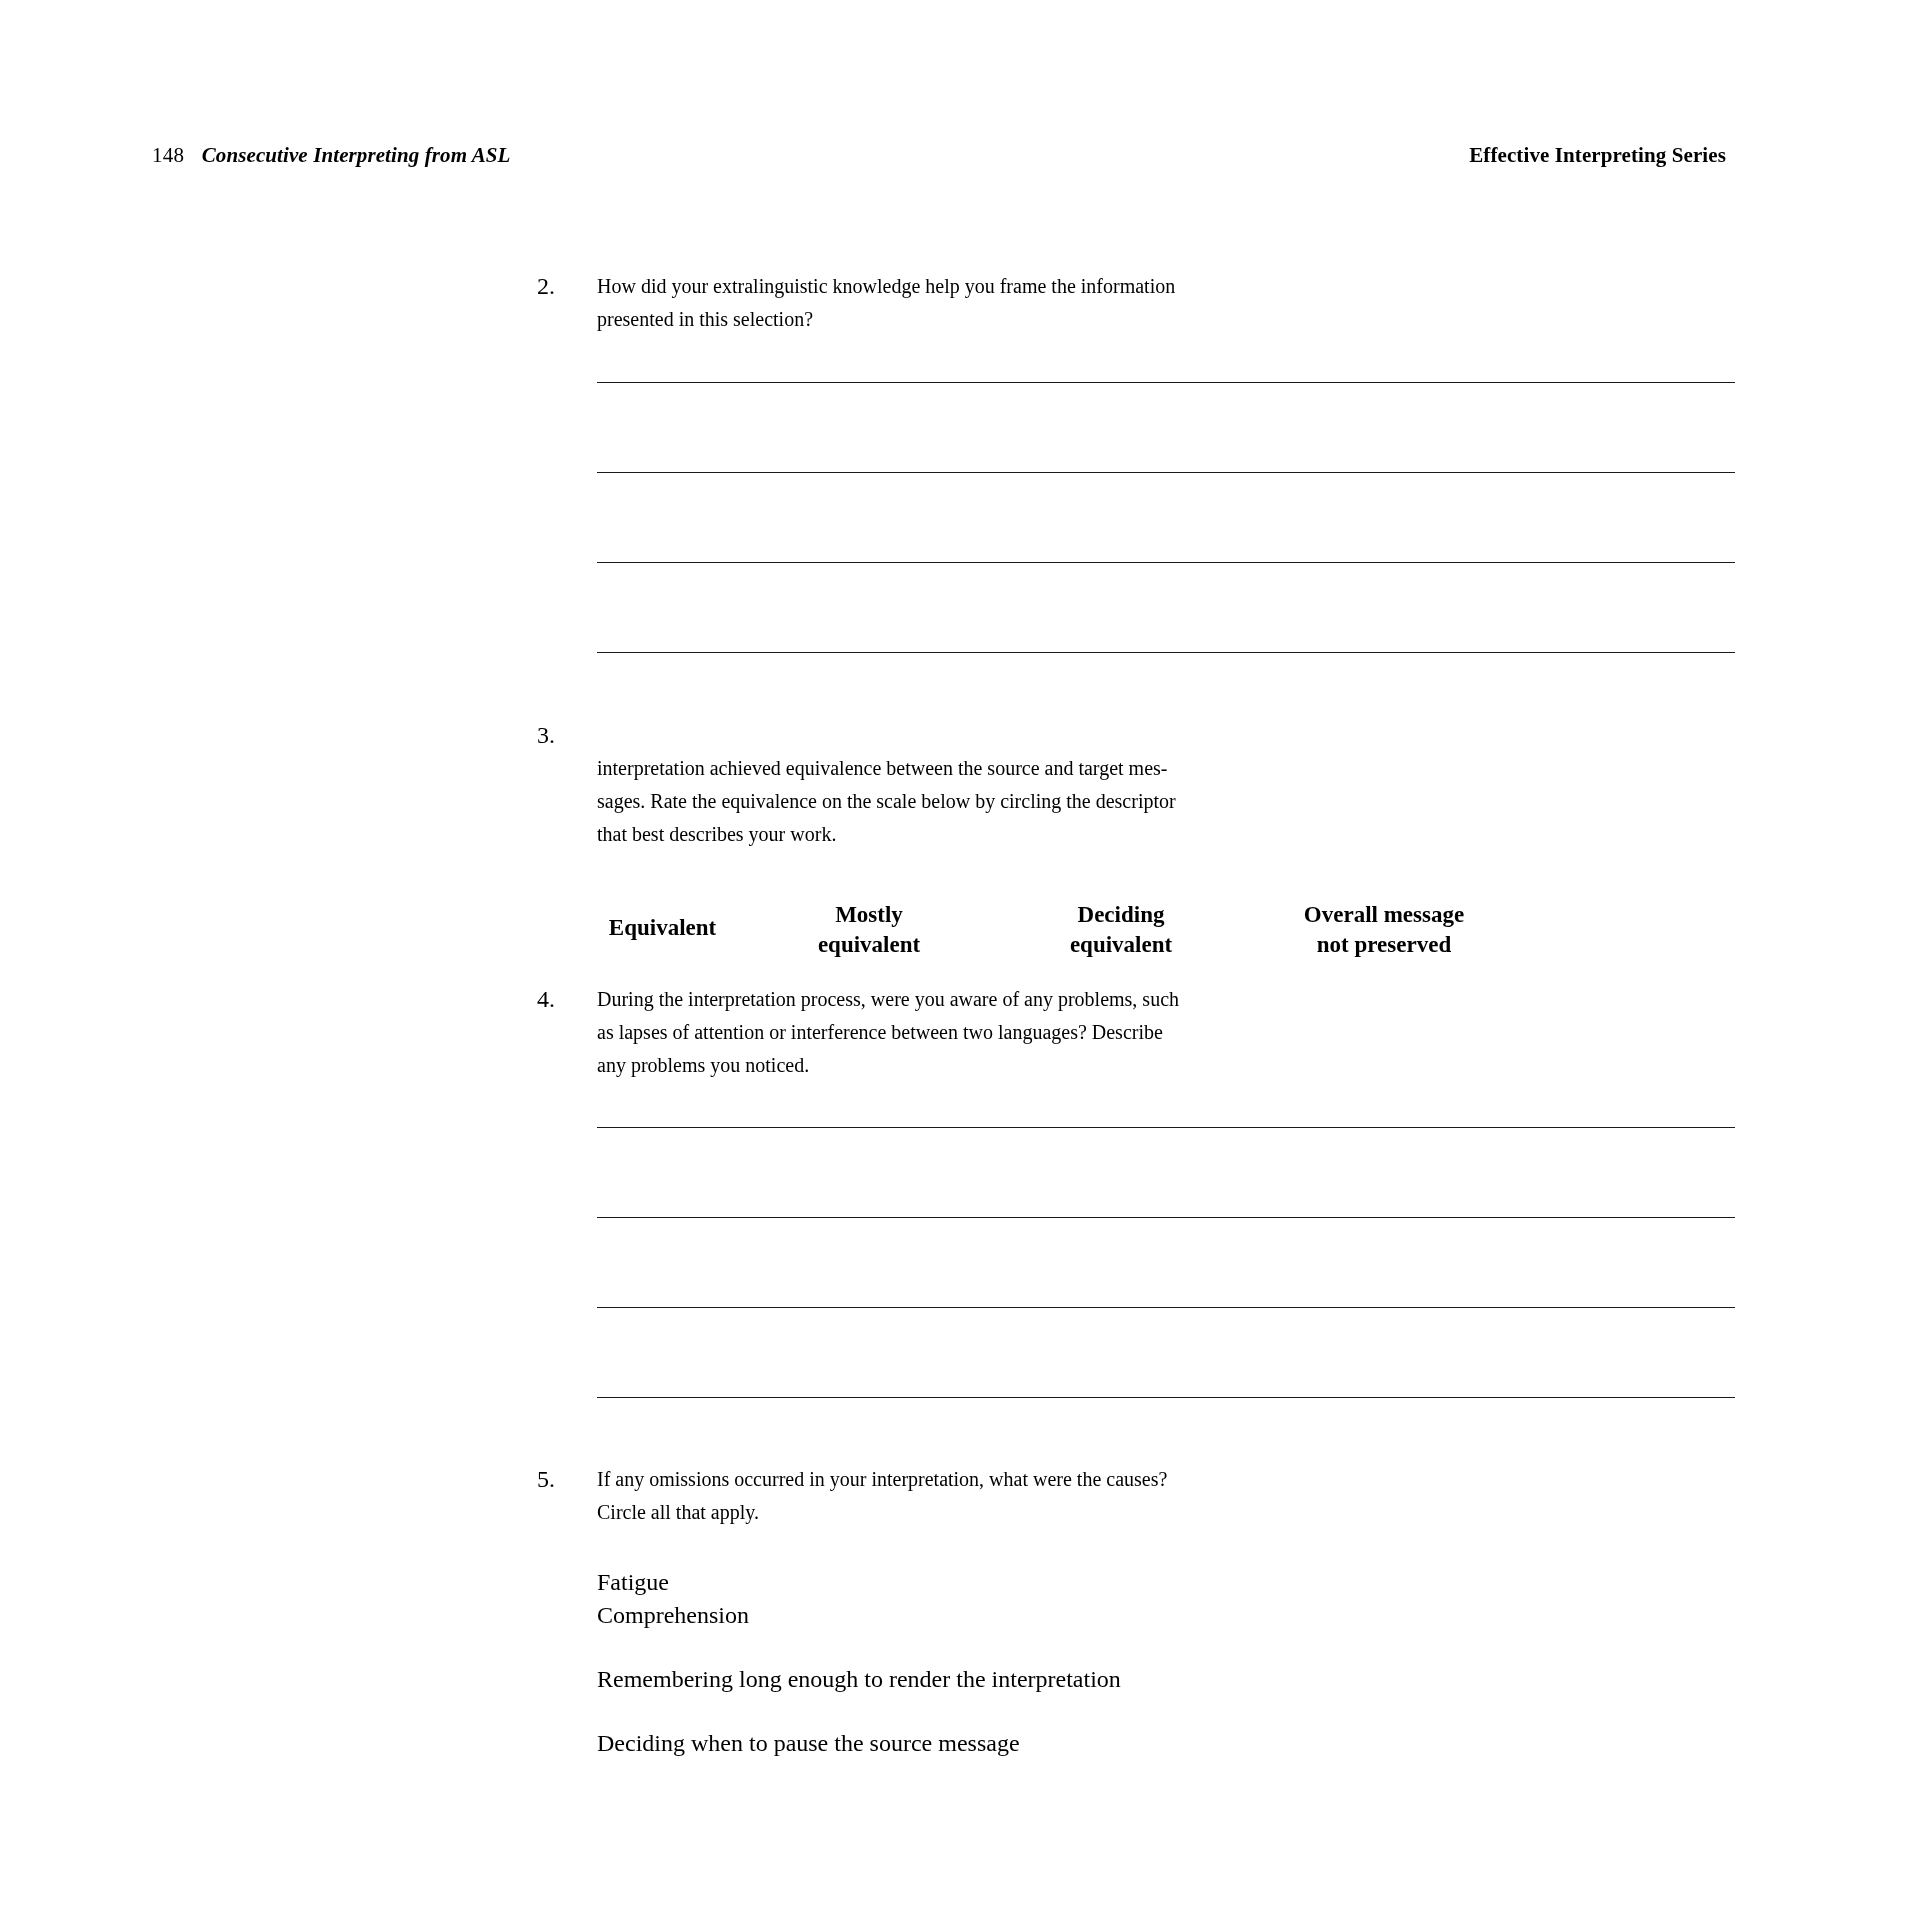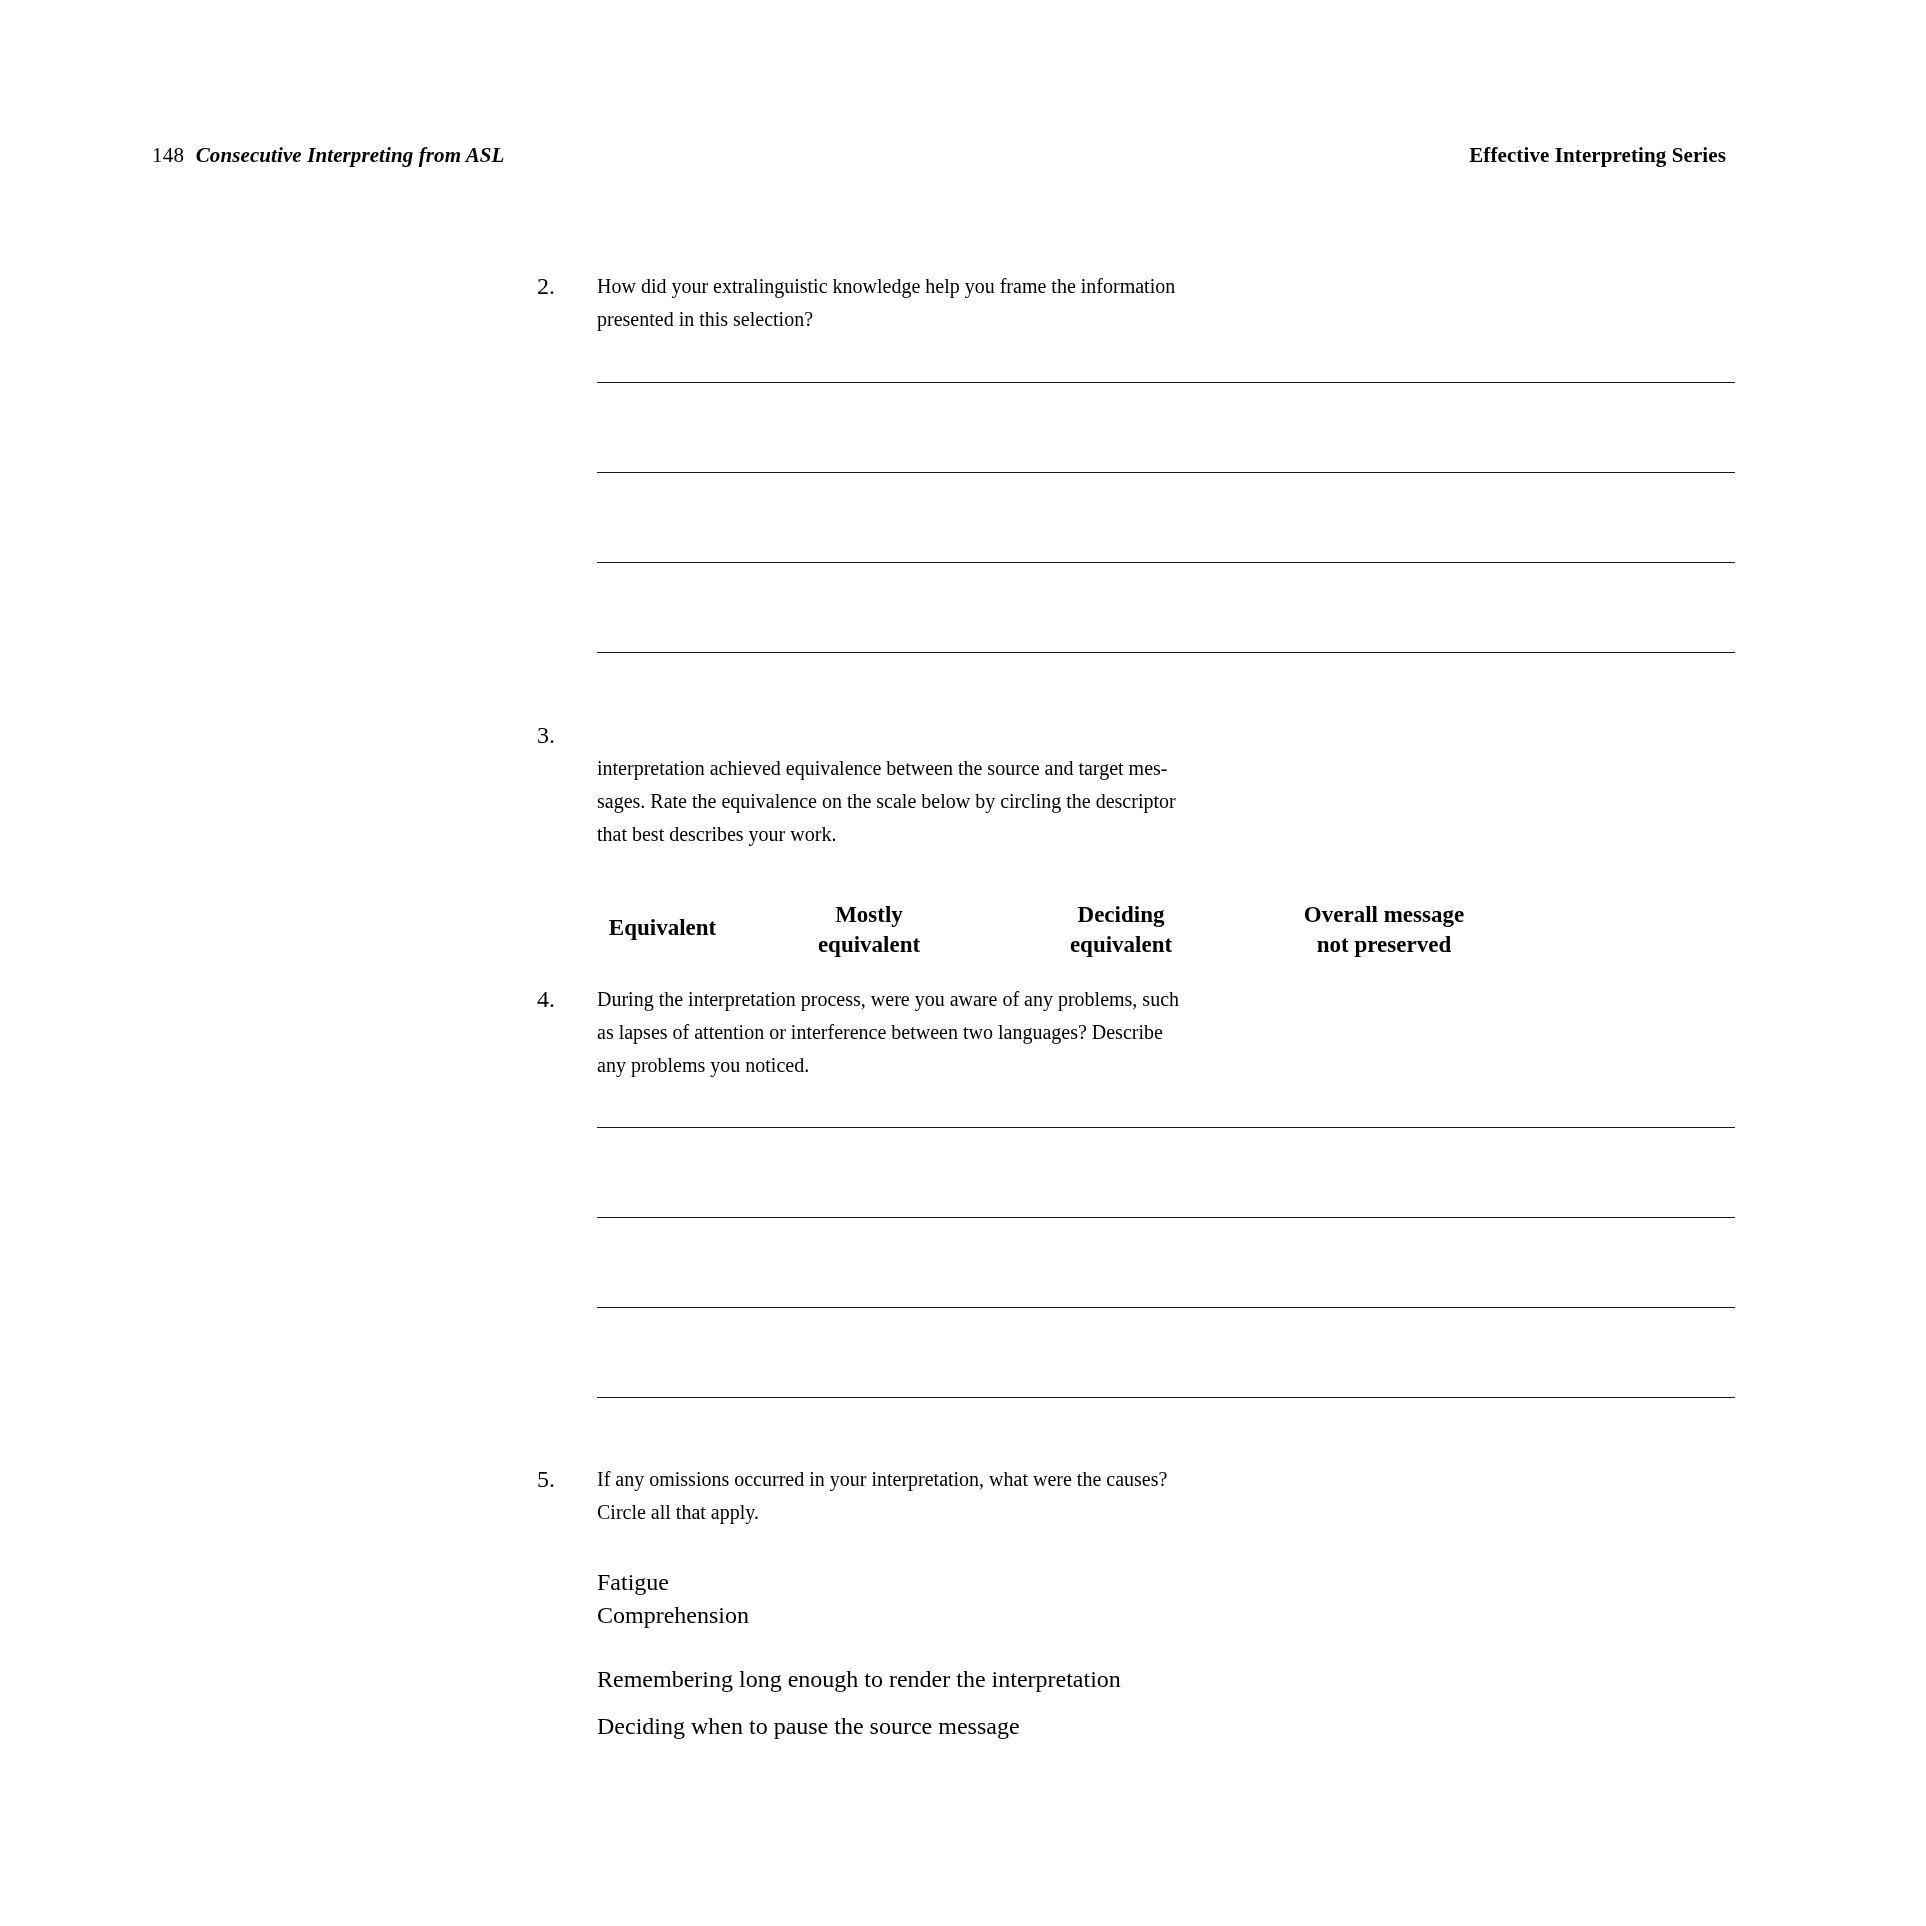--- a/index.html
+++ b/index.html
@@ -40,20 +40,21 @@
     font-weight: 400;
     font-style: normal;
     margin-right: 11.6px;
     letter-spacing: 0.2px;
     text-align: right;
   }
   .rh-booktitle {
     font-style: italic;
     font-weight: 700;
     letter-spacing: 0.1px;
+    margin-left: 6px;
   }
   .rh-right {
     font-style: normal;
     font-weight: 700;
     white-space: nowrap;
     letter-spacing: 0.1px;
   }
 
   
   .body-col {
@@ -216,18 +217,18 @@
         <span>If any omissions occurred in your interpretation, what were the causes?</span>
         <br>
         <span>Circle all that apply.</span>
       </div>
     </div>
 
     <div class="opt-list" style="margin-top:37px;">
       <div class="opt-item" style="margin-top:31px;">Fatigue</div>
       <div class="opt-item">Comprehension</div>
       <div class="opt-item" style="margin-top:31px;">Remembering long enough to render the interpretation</div>
-      <div class="opt-item" style="margin-top:14px;">Deciding when to pause the source message</div>
+      <div class="opt-item" style="margin-top:31px;">Deciding when to pause the source message</div>
     </div>
 
   </div>
 </div>
 
 
 </body></html>

